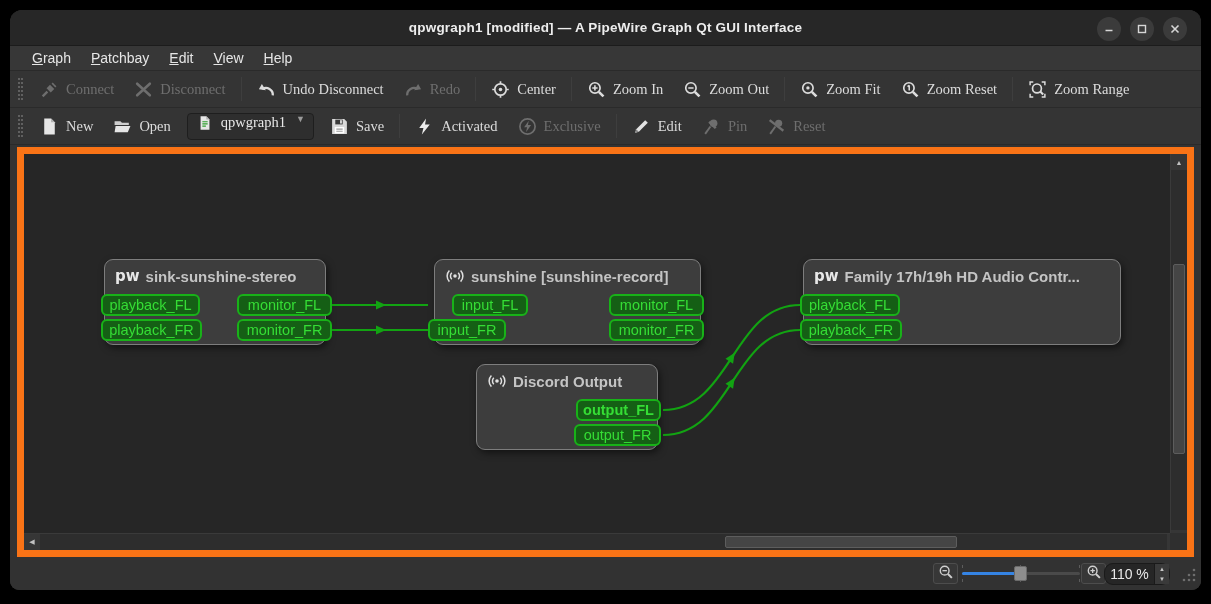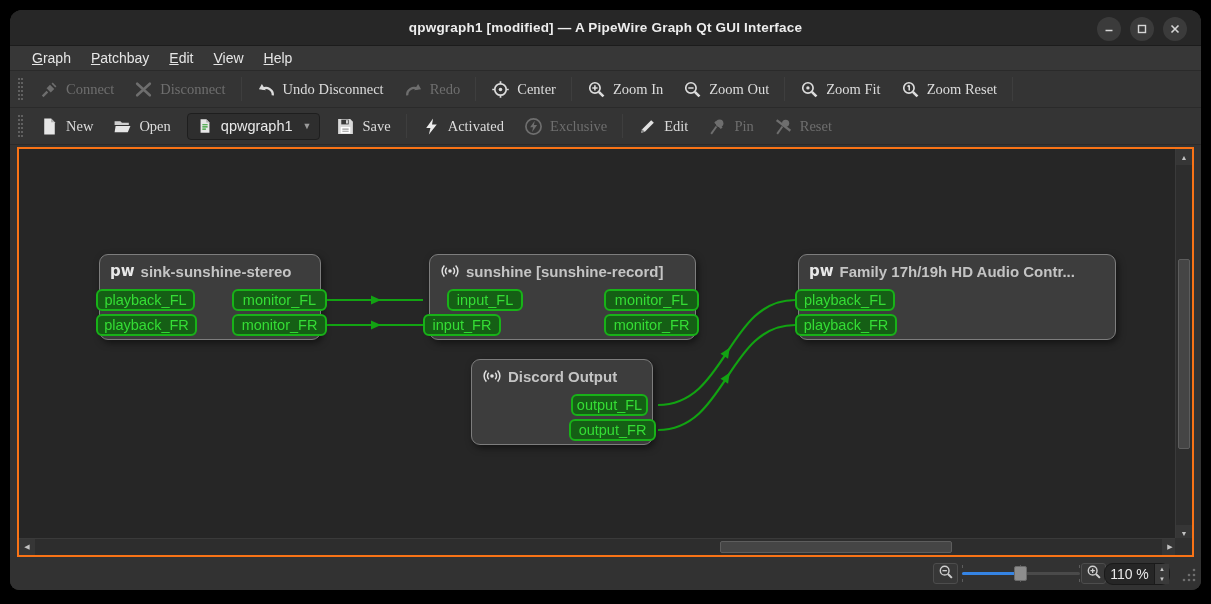--- a/index.html
+++ b/index.html
@@ -26,27 +26,27 @@
   
   .toolbar { height:37px; background:#343434; display:flex; align-items:center; padding-left:5px;
              border-bottom:1px solid #2a2a2a; }
   .grip { width:5px; height:22px; border-left:2px dotted #606060; border-right:2px dotted #606060; margin:0 7px 0 3px; }
   .tbtn { display:flex; align-items:center; gap:7px; padding:4px 10px; border-radius:4px;
           color:#dcdcdc; font-size:14.5px; white-space:nowrap;font-family:Liberation Serif, serif; }
   .tbtn.disabled { color:#6e6e6e; }
   .ticon { display:flex; width:19px; height:19px; align-items:center; justify-content:center; }
   .ticon svg { display:block; }
   .tsep { width:1px; height:24px; background:#262626; border-right:1px solid #3e3e3e; margin:0 5px; }
-  .combo { display:flex; align-items:center; gap:6px; height:27px; padding:0 8px; margin:0 6px;
-           background:#2e2e2e; border:1px solid #1e1e1e; border-radius:4px; color:#e8e8e8; font-size:14.5px; }
+  .combo { display:flex; align-items:flex-start; gap:6px; height:27px; padding:0 8px; margin:0 6px;
+           background:#2e2e2e; border:1px solid #1e1e1e; border-radius:4px; color:#e8e8e8; font-size:14.5px;font-family:Liberation Serif, serif; }
   .combo .chev { color:#9a9a9a; font-size:9px; margin-left:4px; }
 
   
   .canvas-frame { position:absolute; left:7px; top:137px; width:1177px; height:410px;
-                  border:2px solid #f97316; background:#262626; }
+                  border:7px solid #f97316; background:#262626; }
   .canvas { position:absolute; left:0; top:0; width:1158px; height:391px; overflow:hidden; background:#262626; }
   .wires { position:absolute; left:0; top:0; pointer-events:none; }
 
   .node { position:absolute; background:#3d3d3d; border:1px solid #7d7d7d; border-radius:9px;
           box-shadow:2px 3px 7px rgba(0,0,0,.5); }
   .node-header { display:flex; align-items:center; gap:6px; padding:7px 10px 0 10px;
                  color:#c4c4c4; font-size:15px; font-weight:bold; white-space:nowrap; overflow:hidden; }
   .pw-logo { font-weight:bold; color:#e8e8e8; font-size:15px; font-family:"DejaVu Sans",sans-serif; }
   .node-icon svg { display:block; }
 
@@ -222,20 +222,30 @@
               <circle cx="7.5" cy="7.5" r="4.9" fill="none" stroke="currentColor" stroke-width="1.6"></circle>
               <path d="M11.2,11.2 L15.6,15.6" stroke="currentColor" stroke-width="2.4"></path>
               <path d="M7.8,5 V10 M6.2,6.3 L7.8,5" stroke="currentColor" stroke-width="1.5" fill="none"></path>
             </svg>
         </span>
         <span>Zoom Reset</span>
       </div>
 
       <div class="tsep"></div>
 
+      <div class="tbtn">
+        <span class="ticon">
+          <svg width="19" height="19" viewBox="0 0 18 18">
+              <circle cx="8.5" cy="8" r="4.2" fill="none" stroke="currentColor" stroke-width="1.6"></circle>
+              <path d="M11.6,11 L14.4,13.8" stroke="currentColor" stroke-width="2"></path>
+              <path d="M2,5 V2 H5 M13,2 H16 V5 M2,13 V16 H5 M16,13 V16 H13" fill="none" stroke="currentColor" stroke-width="1.4"></path>
+            </svg>
+        </span>
+        <span>Zoom Range</span>
+      </div>
     </div>
 
     <div class="toolbar">
       <div class="grip"></div>
 
       <div class="tbtn">
         <span class="ticon">
           <svg width="19" height="19" viewBox="0 0 18 18">
               <path d="M4,1.5 H10.5 L14,5 V16.5 H4 Z" fill="#e6e6e6"></path>
               <path d="M10.5,1.5 L10.5,5 L14,5" fill="#b0b0b0"></path>
@@ -393,21 +403,21 @@
           <div class="node-header">
             <span class="node-icon">
               <svg width="20" height="18" viewBox="0 0 20 18">
                   <circle cx="10" cy="9" r="1.8" fill="#e0e0e0"></circle>
                   <path d="M6.8,5.8 A4.5,4.5 0 0 0 6.8,12.2 M13.2,5.8 A4.5,4.5 0 0 1 13.2,12.2 M4.4,3.4 A8,8 0 0 0 4.4,14.6 M15.6,3.4 A8,8 0 0 1 15.6,14.6" fill="none" stroke="#e0e0e0" stroke-width="1.5"></path>
                 </svg>
             </span>
             <span>Discord Output</span>
           </div>
         </div>
-        <div class="port" style="left:552px; top:245px; width:77px;">output_FL</div>
+        <div class="port" style="left:552px; top:245px; width:85px;font-weight:bold;">output_FL</div>
         <div class="port" style="left:550px; top:270px; width:87px;">output_FR</div>
       </div>
 
       <div class="vscroll">
         <div class="sbtn" style="top:0;">▲</div>
         <div class="shandle" style="left:2px; right:2px; top:110px; height:190px;"></div>
         <div class="sbtn" style="bottom:0;">▼</div>
       </div>
 
       <div class="hscroll">

